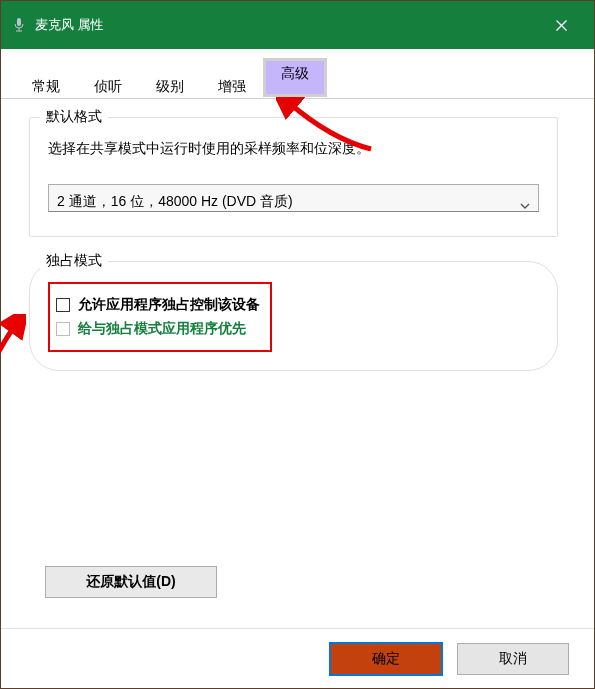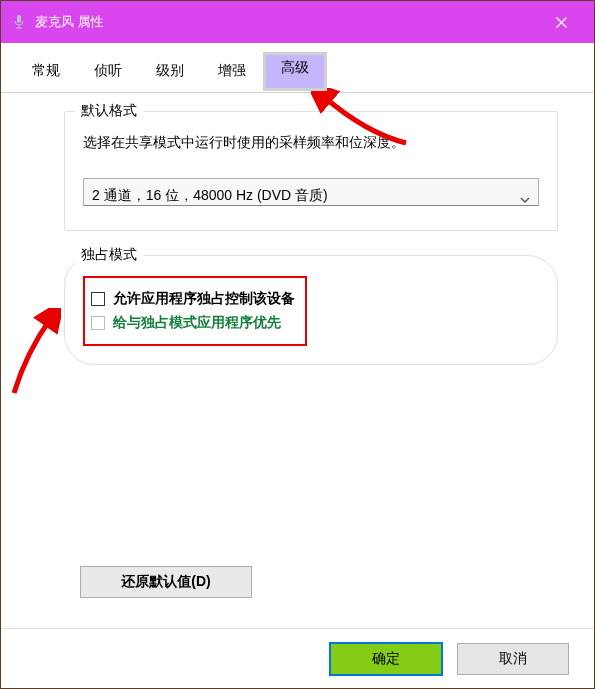--- a/index.html
+++ b/index.html
@@ -17,22 +17,22 @@
     width: 595px;
     height: 689px;
     border: 1px solid #5a3e2a;
     box-sizing: border-box;
     display: flex;
     flex-direction: column;
     background: #fff;
     position: relative;
   }
   .titlebar {
-    height: 42px;
-    background: #d946ef;
+    height: 48px;
+    background: #15803d;
     color: #fff;
     display: flex;
     align-items: center;
     padding: 0 10px 0 10px;
     position: relative;
   }
   .titlebar .mic-icon {
     width: 16px;
     height: 16px;
     margin-right: 8px;
@@ -56,42 +56,41 @@
     display: flex;
     padding: 10px 14px 0 14px;
     position: relative;
     border-bottom: 1px solid #d0d0d0;
   }
   .tab {
     padding: 6px 16px 14px 16px;
     border: 1px solid transparent;
     border-bottom: none;
     position: relative;
-    top: 2px;
+    top: 12px;
     background: transparent;
     font-size: 14px;
     cursor: default;
   }
   .tab.active {
     border-color: #d0d0d0;
     background: #c4b5fd;
     z-index: 2;
   }
   .tab-highlight {
     border: 3px solid #e60000;
     padding: 4px 15px 6px 15px;
     top: -1px;
   }
 
   .panel {
     flex: 1 1 auto;
     padding: 18px 36px 20px 28px;
     box-sizing: border-box;
     position: relative;
-    margin-left: 35px;
   }
 
   .group {
     border: 1px solid #e0e0e0;
     border-radius: 2px;
     padding: 14px 18px 24px 18px;
     margin-bottom: 24px;
     position: relative;
   }
   .group-title {
@@ -178,21 +177,21 @@
     height: 30px;
     border: 1px solid #adadad;
     background: #e5e5e5;
     font-size: 14px;
     display: flex;
     align-items: center;
     justify-content: center;
   }
   .footer .btn.primary {
     border: 2px solid #0078d7;
-    background: #84cc16;
+    background: #c2410c;
   }
 
   
   .arrow {
     position: absolute;
     pointer-events: none;
   }
 </style>
 </head>
 <body>

